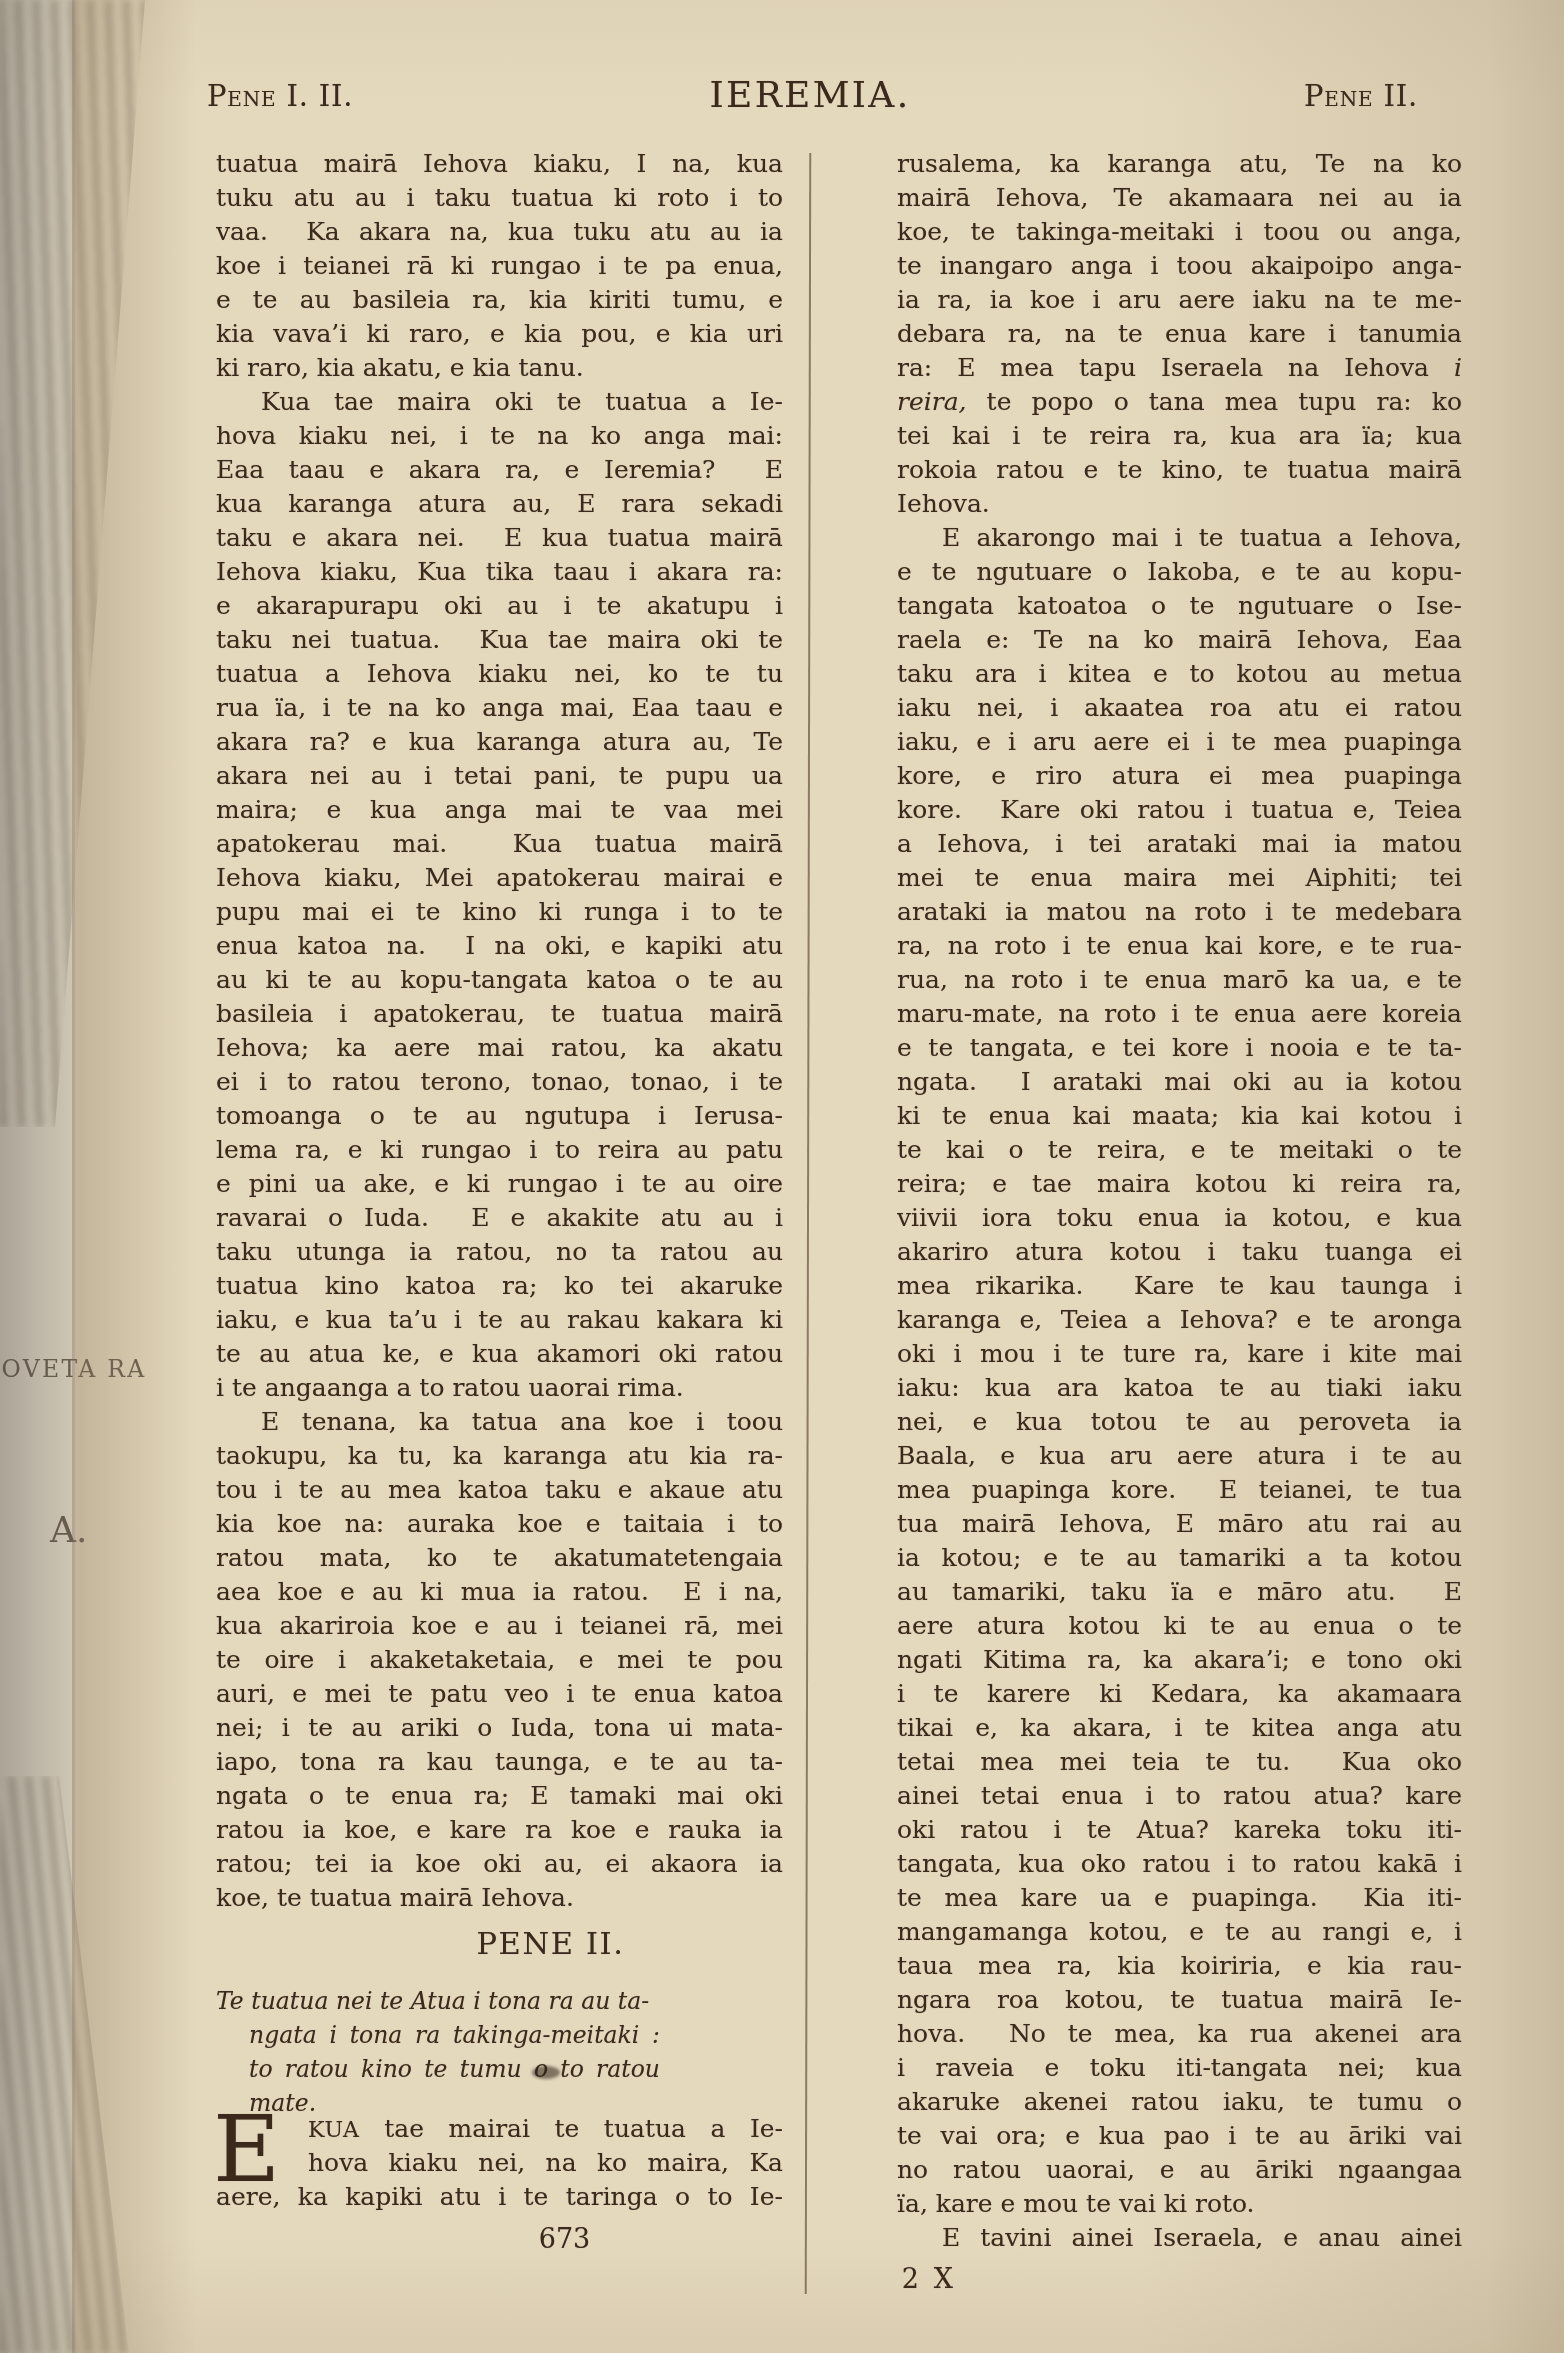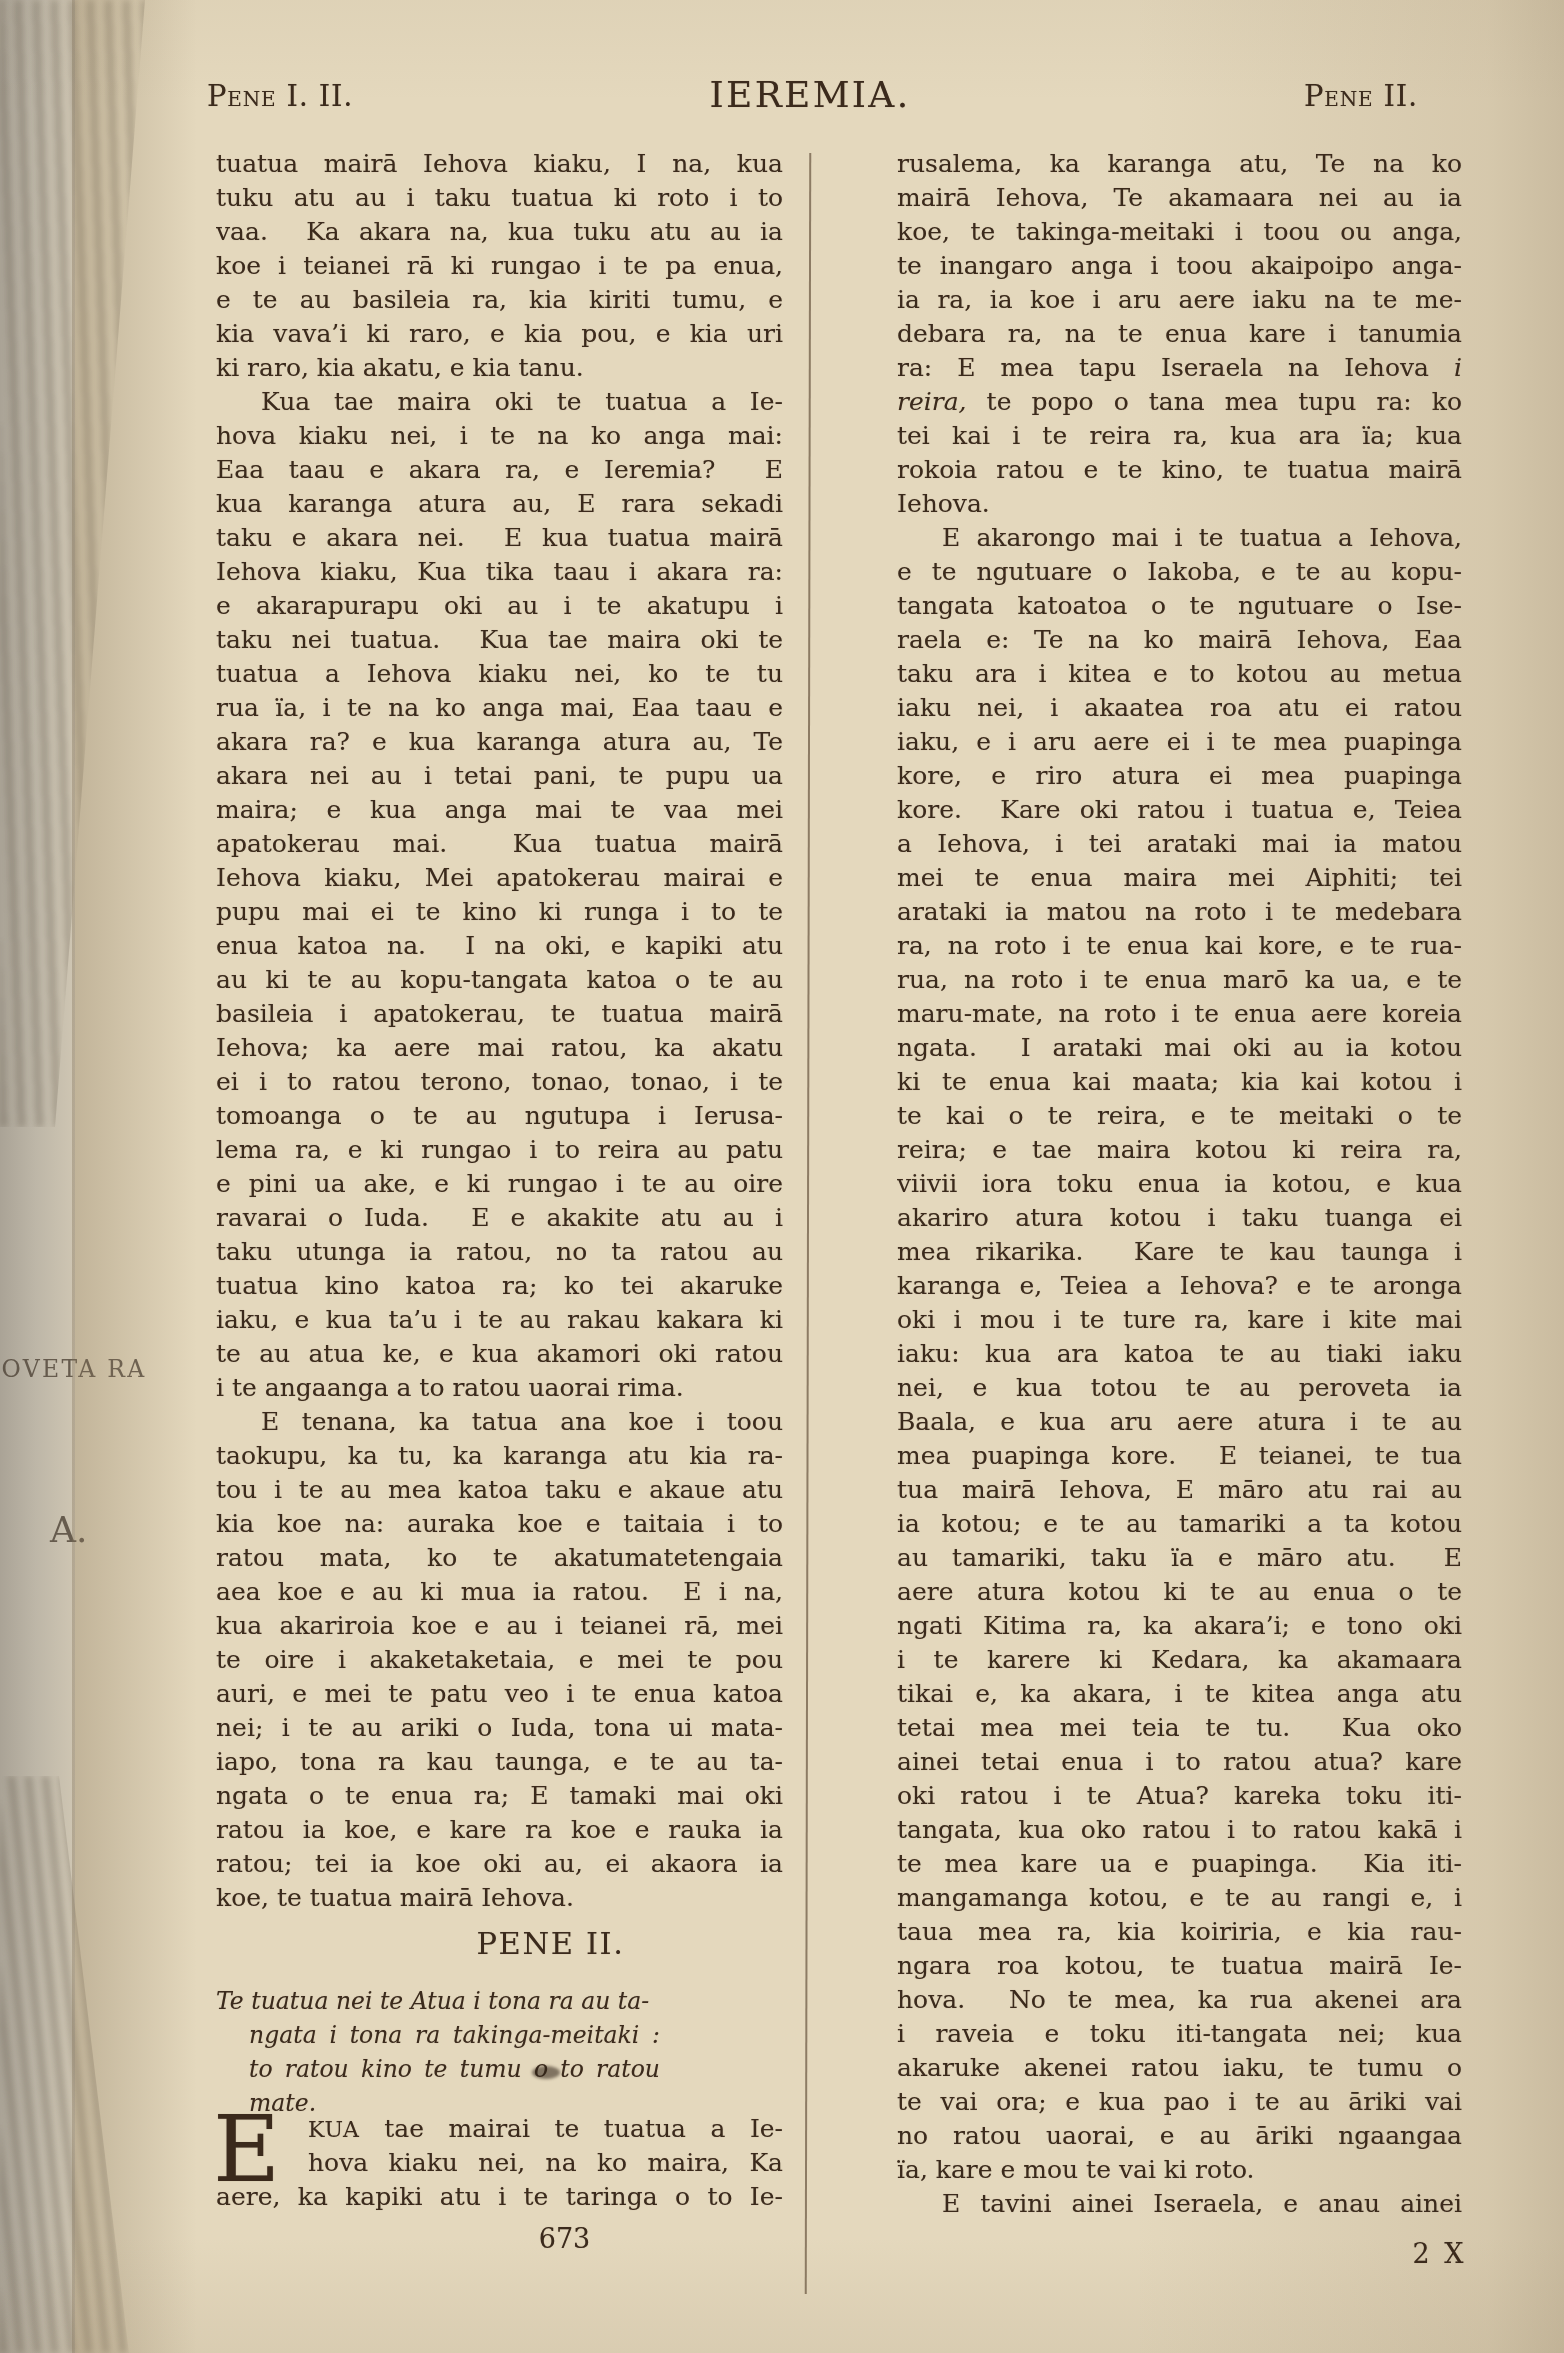--- a/index.html
+++ b/index.html
@@ -48,21 +48,21 @@
   .cw{font-size:22px;letter-spacing:0.8px;}
   .chapter-heading{margin-top:4.7px;height:47px;line-height:47px;text-align:center;
         font-size:30.5px;letter-spacing:1.6px;transform:translateX(51px);}
   .summary{margin-top:17px;width:444px;font-style:italic;}
   .summary .line{height:34px;line-height:34px;font-size:23.5px;}
   .summary .line.hang{padding-left:33px;}
   .droppara{position:relative;margin-top:-7.8px;}
   .dropcap{position:absolute;left:-3.1px;top:-7.8px;font-size:92px;line-height:1;text-shadow:0 0 0.8px rgba(59,42,28,.4);}
   .pagenum{margin-top:9.4px;height:31px;line-height:31px;width:567px;text-align:center;
         font-size:27px;transform:translateX(65px);}
-  .signature{margin-top:16px;height:34px;line-height:34px;width:565px;text-align:right;
+  .signature{margin-top:7px;height:34px;line-height:34px;width:565px;text-align:left;
         font-size:27px;letter-spacing:3.1px;transform:translateX(4.7px);}
   .ink-blot{position:absolute;left:532px;top:2066px;width:28px;height:13.3px;border-radius:50%;
         background:rgba(45,33,22,.55);filter:blur(1.6px);}
 </style>
 </head>
 <body>
 
 <div class="page">
   <div class="gutter"></div>
   <div class="blurtext top"></div>
@@ -174,20 +174,21 @@
         <div class="line">iaku nei, i akaatea roa atu ei ratou</div>
         <div class="line">iaku, e i aru aere ei i te mea puapinga</div>
         <div class="line">kore, e riro atura ei mea puapinga</div>
         <div class="line">kore.&nbsp; Kare oki ratou i tuatua e, Teiea</div>
         <div class="line">a Iehova, i tei arataki mai ia matou</div>
         <div class="line">mei te enua maira mei Aiphiti; tei</div>
         <div class="line">arataki ia matou na roto i te medebara</div>
         <div class="line">ra, na roto i te enua kai kore, e te rua-</div>
         <div class="line">rua, na roto i te enua marō ka ua, e te</div>
         <div class="line">maru-mate, na roto i te enua aere koreia</div>
+        <div class="line">e te tangata, e tei kore i nooia e te ta-</div>
         <div class="line">ngata.&nbsp; I arataki mai oki au ia kotou</div>
         <div class="line">ki te enua kai maata; kia kai kotou i</div>
         <div class="line">te kai o te reira, e te meitaki o te</div>
         <div class="line">reira; e tae maira kotou ki reira ra,</div>
         <div class="line">viivii iora toku enua ia kotou, e kua</div>
         <div class="line">akariro atura kotou i taku tuanga ei</div>
         <div class="line">mea rikarika.&nbsp; Kare te kau taunga i</div>
         <div class="line">karanga e, Teiea a Iehova? e te aronga</div>
         <div class="line">oki i mou i te ture ra, kare i kite mai</div>
         <div class="line">iaku: kua ara katoa te au tiaki iaku</div>

